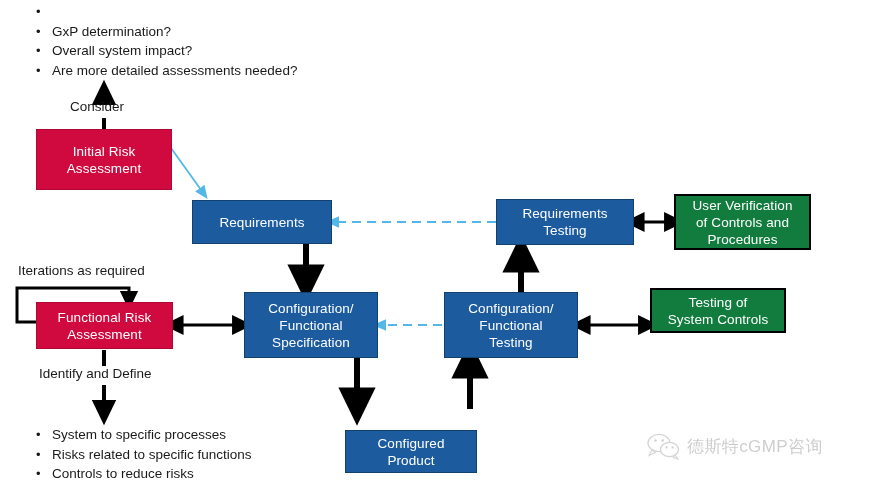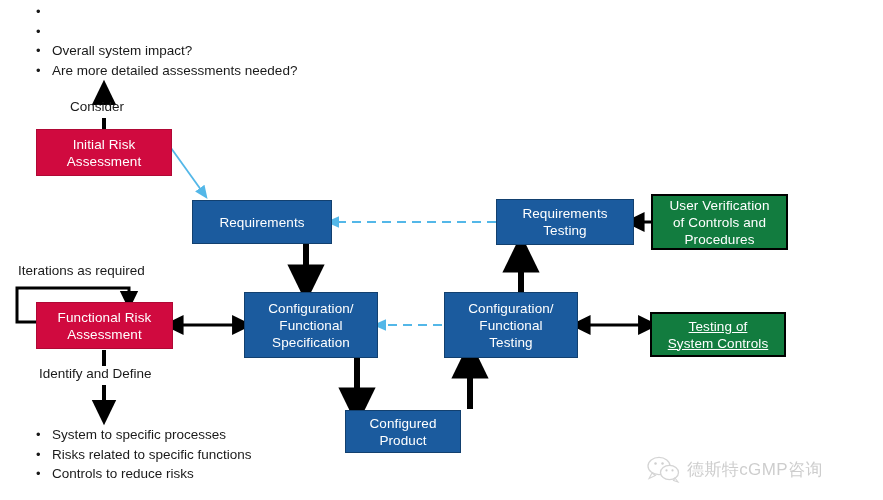--- a/index.html
+++ b/index.html
@@ -78,21 +78,21 @@
     left: 0; top: 0;
     width: 883px;
     height: 500px;
     pointer-events: none;
   }
 
   
   #watermark {
     position: absolute;
     left: 646px;
-    top: 455px;
+    top: 432px;
     display: flex;
     align-items: center;
     gap: 7px;
     opacity: 0.42;
   }
   #watermark .wm-text {
     font-size: 17px;
     color: #8a8a8a;
     white-space: nowrap;
     letter-spacing: 0.4px;
@@ -103,20 +103,21 @@
 <body>
 
 <div id="stage">
 
   <div class="bullets" id="bullets-top">
     <div class="bullet-row">
       <span class="dot">•</span>
     </div>
     <div class="bullet-row">
       <span class="dot">•</span>
+      <span>GxP determination?</span>
     </div>
     <div class="bullet-row">
       <span class="dot">•</span>
       <span>Overall system impact?</span>
     </div>
     <div class="bullet-row">
       <span class="dot">•</span>
       <span>Are more detailed assessments needed?</span>
     </div>
   </div>
@@ -201,41 +202,41 @@
 
     <g>
       <line x1="470" y1="409" x2="470" y2="360" stroke="#000000" stroke-width="6" marker-end="url(#ah-black)"></line>
     </g>
   </svg>
 
   <div class="arrow-label" style="left:70px; top:99px;">Consider</div>
   <div class="arrow-label" style="left:18px; top:263px;">Iterations as required</div>
   <div class="arrow-label" style="left:39px; top:366px;">Identify and Define</div>
 
-  <div class="box box-red" style="left:36px; top:129px; width:136px; height:47px;">
+  <div class="box box-red" style="left:36px; top:129px; width:136px; height:61px;">
     <div class="inner">
       <div>Initial Risk</div>
       <div>Assessment</div>
     </div>
   </div>
 
   <div class="box box-blue" style="left:192px; top:200px; width:140px; height:44px;">
     <div class="inner">
       <div>Requirements</div>
     </div>
   </div>
 
   <div class="box box-blue" style="left:496px; top:199px; width:138px; height:46px;">
     <div class="inner">
       <div>Requirements</div>
       <div>Testing</div>
     </div>
   </div>
 
-  <div class="box box-green" style="left:651px; top:194px; width:137px; height:56px;">
+  <div class="box box-green" style="left:674px; top:194px; width:137px; height:56px;">
     <div class="inner">
       <div>User Verification</div>
       <div>of Controls and</div>
       <div>Procedures</div>
     </div>
   </div>
 
   <div class="box box-red" style="left:36px; top:302px; width:137px; height:47px;">
     <div class="inner">
       <div>Functional Risk</div>
@@ -252,28 +253,28 @@
   </div>
 
   <div class="box box-blue" style="left:444px; top:292px; width:134px; height:66px;">
     <div class="inner">
       <div>Configuration/</div>
       <div>Functional</div>
       <div>Testing</div>
     </div>
   </div>
 
-  <div class="box box-green" style="left:650px; top:312px; width:136px; height:45px;text-decoration:underline;">
+  <div class="box box-green" style="left:650px; top:288px; width:136px; height:45px;">
     <div class="inner">
       <div>Testing of</div>
       <div>System Controls</div>
     </div>
   </div>
 
-  <div class="box box-blue" style="left:345px; top:410px; width:116px; height:43px;">
+  <div class="box box-blue" style="left:345px; top:430px; width:132px; height:43px;">
     <div class="inner">
       <div>Configured</div>
       <div>Product</div>
     </div>
   </div>
 
   <div id="watermark">
     <svg class="wm-icon" viewBox="0 0 34 28">
       <g fill="none" stroke="#9a9a9a" stroke-width="1.3">
         <ellipse cx="13" cy="11" rx="11" ry="8.6"></ellipse>

